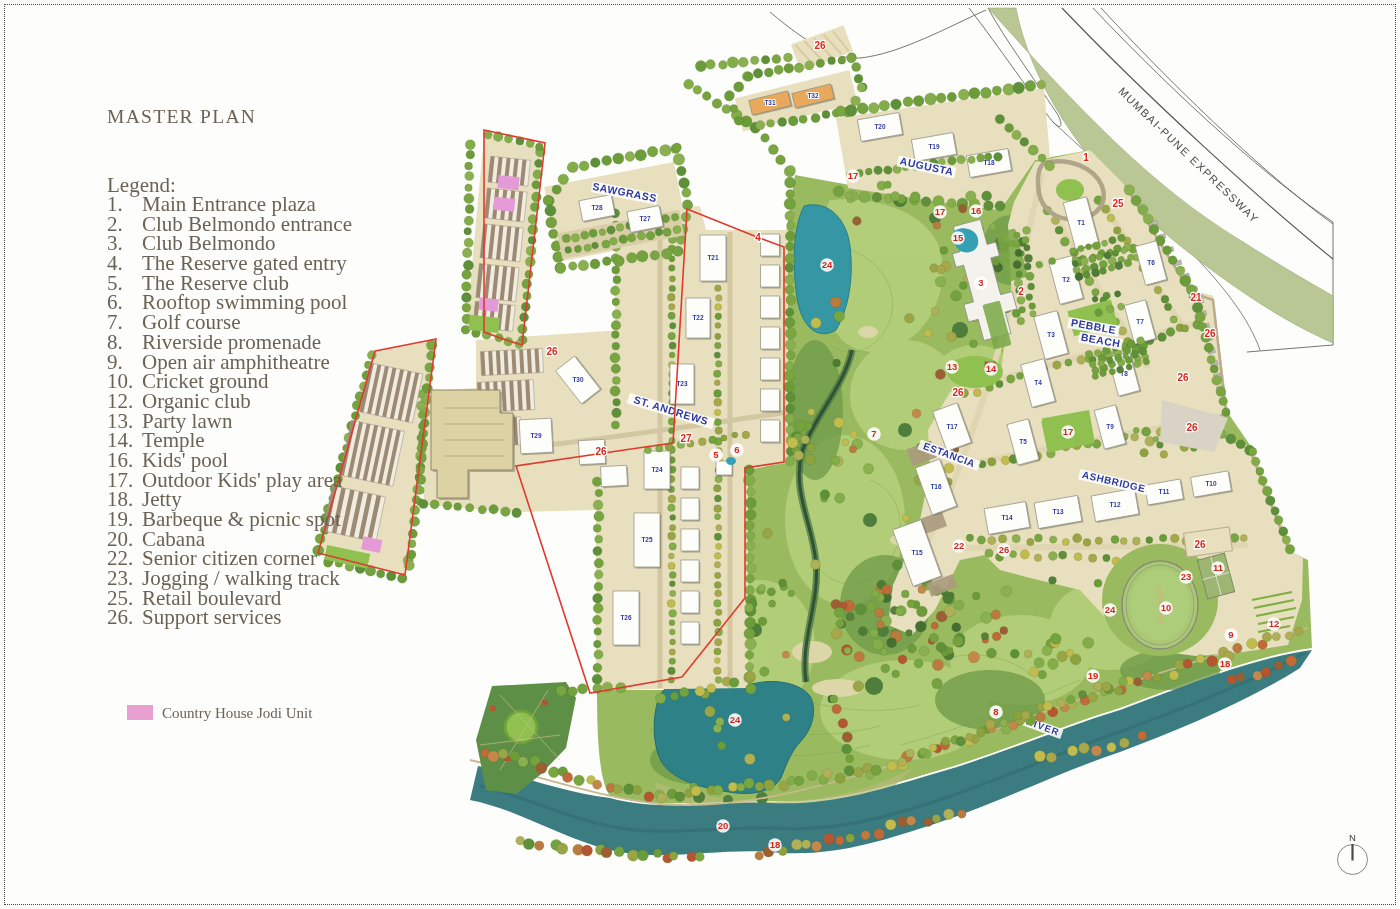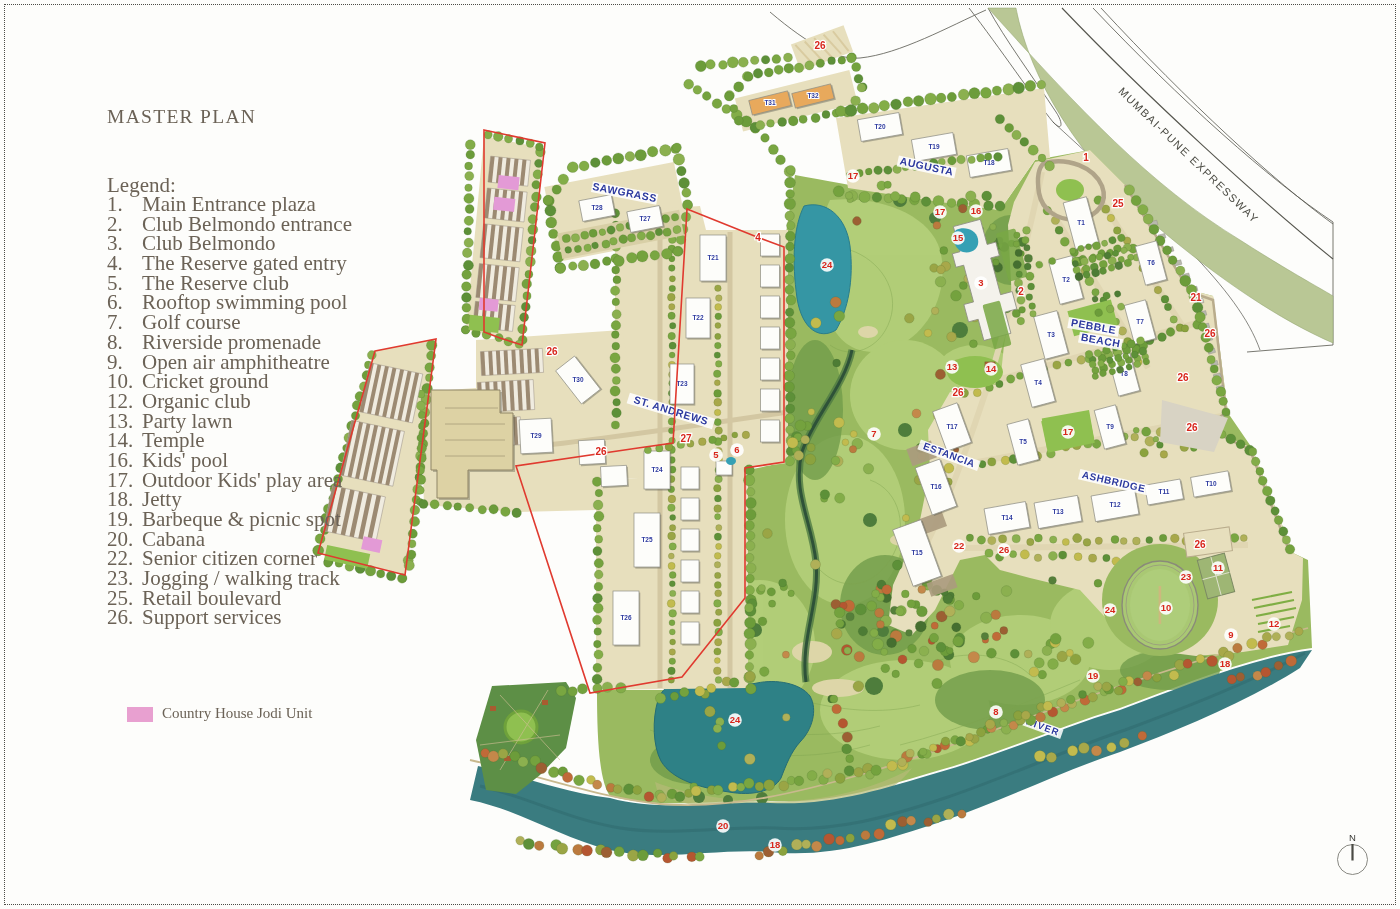--- a/index.html
+++ b/index.html
@@ -4,21 +4,21 @@
 <style>
 html,body{margin:0;padding:0;}
 body{width:1400px;height:909px;position:relative;background:#fdfdfb;font-family:"Liberation Serif",serif;overflow:hidden;}
 #frame{position:absolute;left:4px;top:4px;right:4px;bottom:4px;border:1.9px dotted #4c4c46;pointer-events:none;z-index:50;}
 #map{position:absolute;left:0;top:0;font-family:"Liberation Sans",sans-serif;}
 #legend{position:absolute;left:91px;top:0;z-index:10;color:#6b6256;}
 h1{font-size:19.5px;font-weight:normal;letter-spacing:1.3px;margin:16px;position:absolute;top:90px;left:0;width:400px;color:#6b6256;}
 #leg{position:absolute;top:141px;left:16px;width:360px;font-size:21px;margin-top:32px;}
 .li{display:flex;height:19.7px;line-height:19.7px;white-space:nowrap;}
 .num{width:35px;flex:0 0 35px;}
-#jodi{position:absolute;top:705px;left:0;width:360px;display:flex;align-items:flex-end;font-size:15px;white-space:nowrap;padding-left:36px;}
+#jodi{position:absolute;top:705px;left:0;width:360px;display:flex;align-items:flex-start;font-size:15px;white-space:nowrap;padding-left:36px;}
 #jodi .sw{width:26px;height:15px;background:#e8a0d0;margin-right:9px;flex:0 0 26px;}
 </style>
 </head>
 <body>
 
 <div id="frame"></div>
 
 <div id="legend">
 
 <h1>MASTER PLAN</h1>

